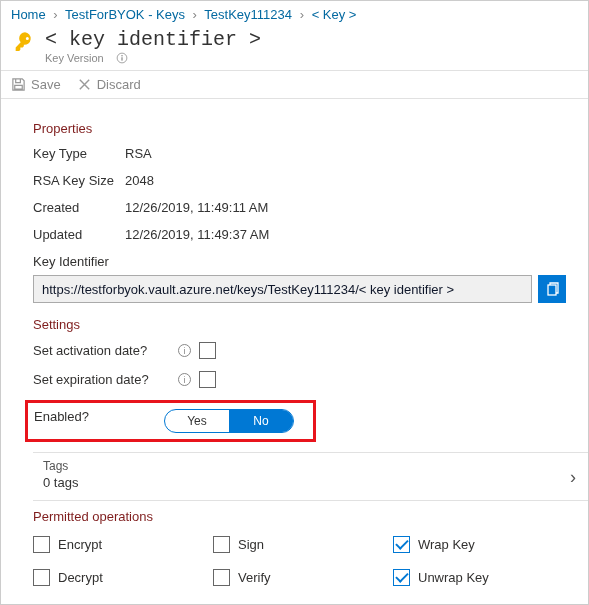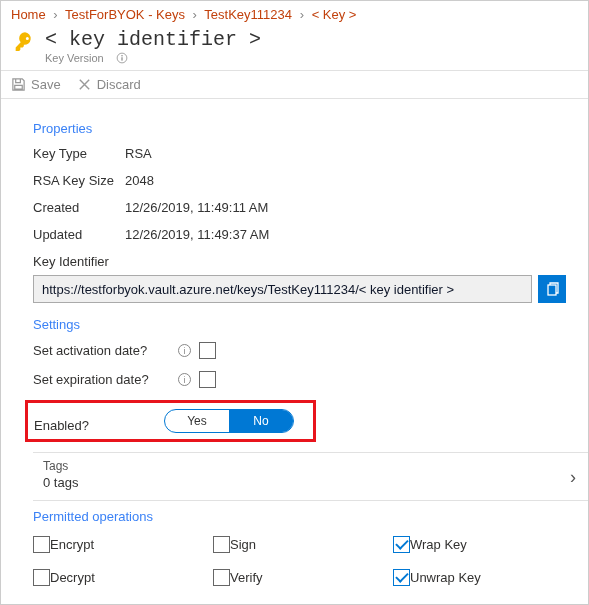--- a/index.html
+++ b/index.html
@@ -12,21 +12,21 @@
     border: 1px solid #ccc;
     background: #fff;
     overflow: hidden;
   }
   .breadcrumb {
     padding: 6px 10px 4px 10px;
     font-size: 13px;
     color: #0066cc;
   }
   .breadcrumb-item {
-    color: #c2410c;
+    color: #0369a1;
     cursor: pointer;
   }
   .breadcrumb-sep {
     color: #888;
     padding: 0 4px;
   }
   .header {
     display: flex;
     align-items: flex-start;
     padding: 2px 10px 6px 10px;
@@ -70,21 +70,21 @@
     gap: 5px;
     cursor: default;
     color: #888;
   }
   .toolbar-btn svg { width: 15px; height: 15px; }
   .content {
     padding: 16px 22px 0 32px;
   }
   .section-head {
     font-size: 13px;
-    color: #3b82f6;
+    color: #7f1d1d;
     margin-bottom: 10px;
     margin-top: 6px;
   }
   .prop-row {
     display: flex;
     margin-bottom: 12px;
     font-size: 13px;
   }
   .prop-label { width: 92px; color: #333; }
   .prop-value { color: #333; }
@@ -144,21 +144,21 @@
     line-height:22px;
   }
   .toggle .yes { color:#333; }
   .toggle .no { background:#0078d4; color:#fff; }
   .highlight {
     border: 3px solid #e8141c;
     padding: 6px 10px 6px 6px;
     margin-left: -8px;
     margin-right: 250px;
     display:flex;
-    align-items:flex-end;
+    align-items:flex-start;
   }
   .tags-row {
     border-top:1px solid #e1e1e1;
     border-bottom:1px solid #e1e1e1;
     padding: 6px 0 10px 10px;
     margin: 10px -22px 8px 0;
     position:relative;
     cursor:pointer;
   }
   .tags-row .title { font-size:12px; color:#555; }
@@ -169,20 +169,21 @@
   }
   .perm-grid {
     display:grid;
     grid-template-columns: 180px 180px 160px;
     row-gap: 16px;
     margin-top: 12px;
   }
   .perm-item {
     display:flex;
     align-items:center;
+    gap:8px;
     font-size:13px;
     cursor:pointer;
   }
   .perm-chk {
     width:17px;height:17px;border:1px solid #666;background:#fff;
     display:flex;align-items:center;justify-content:center;
   }
   .perm-chk.checked { border-color:#0078d4; }
   .perm-chk.checked::after {
     content:"";

